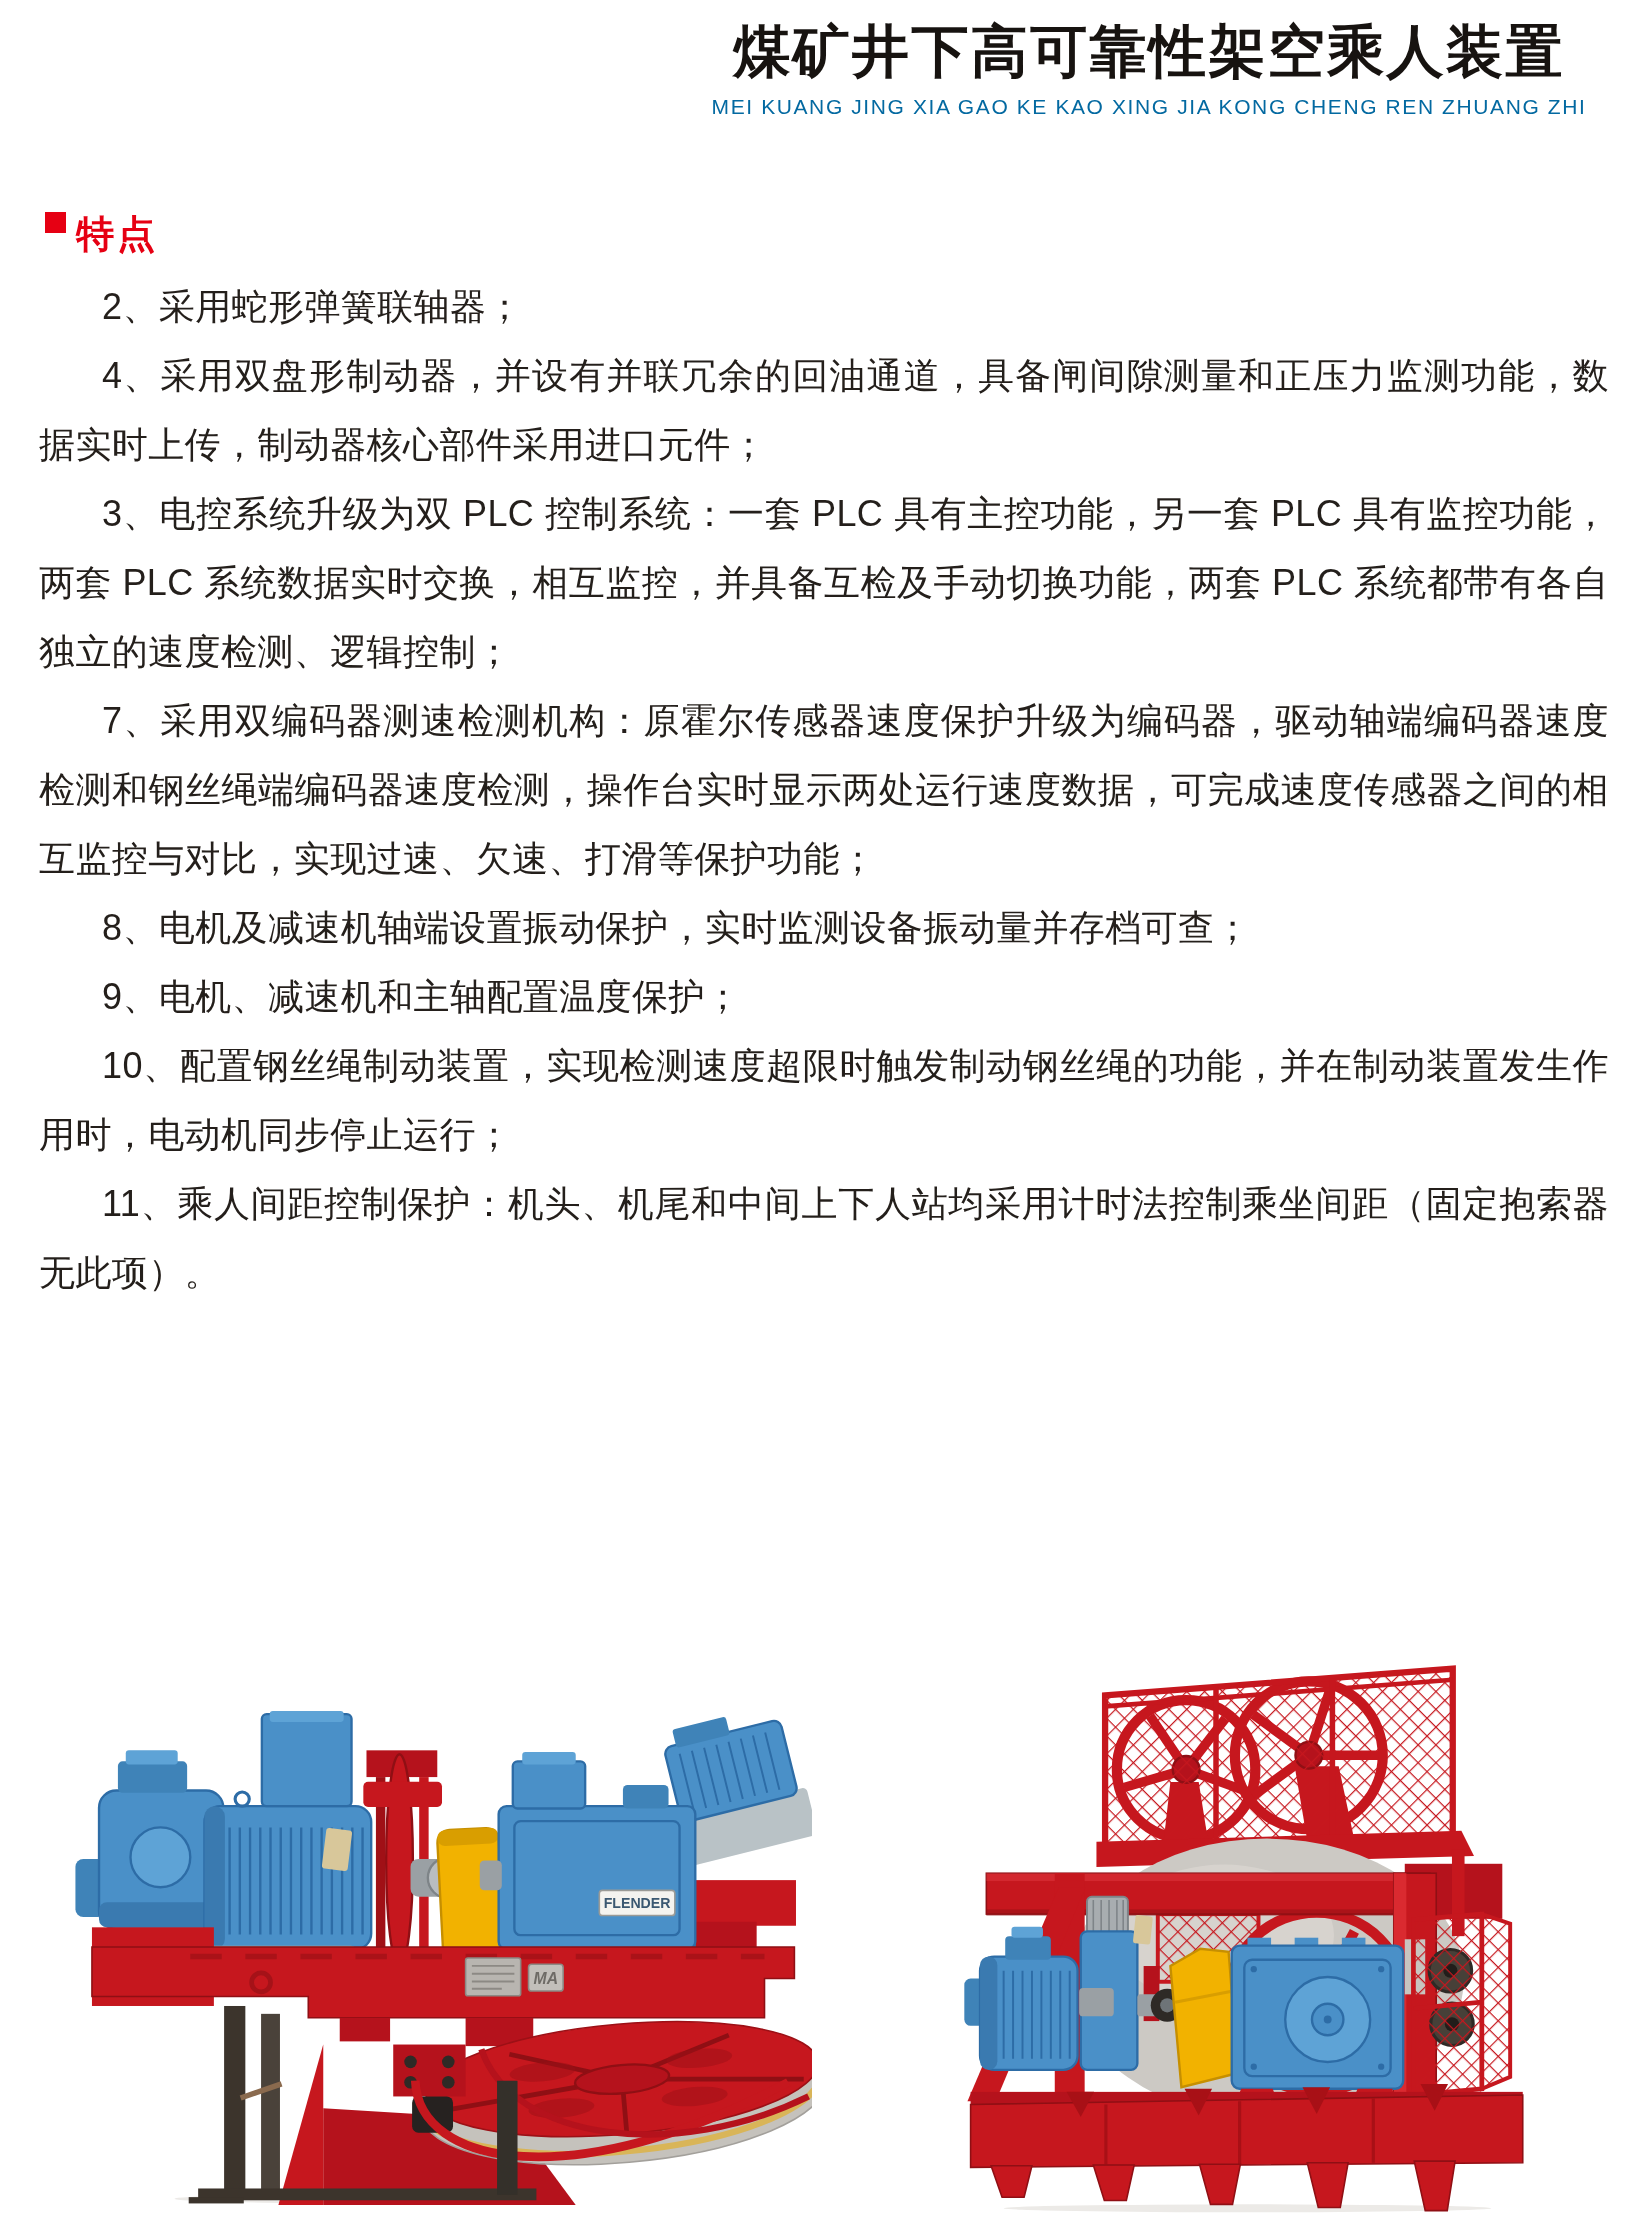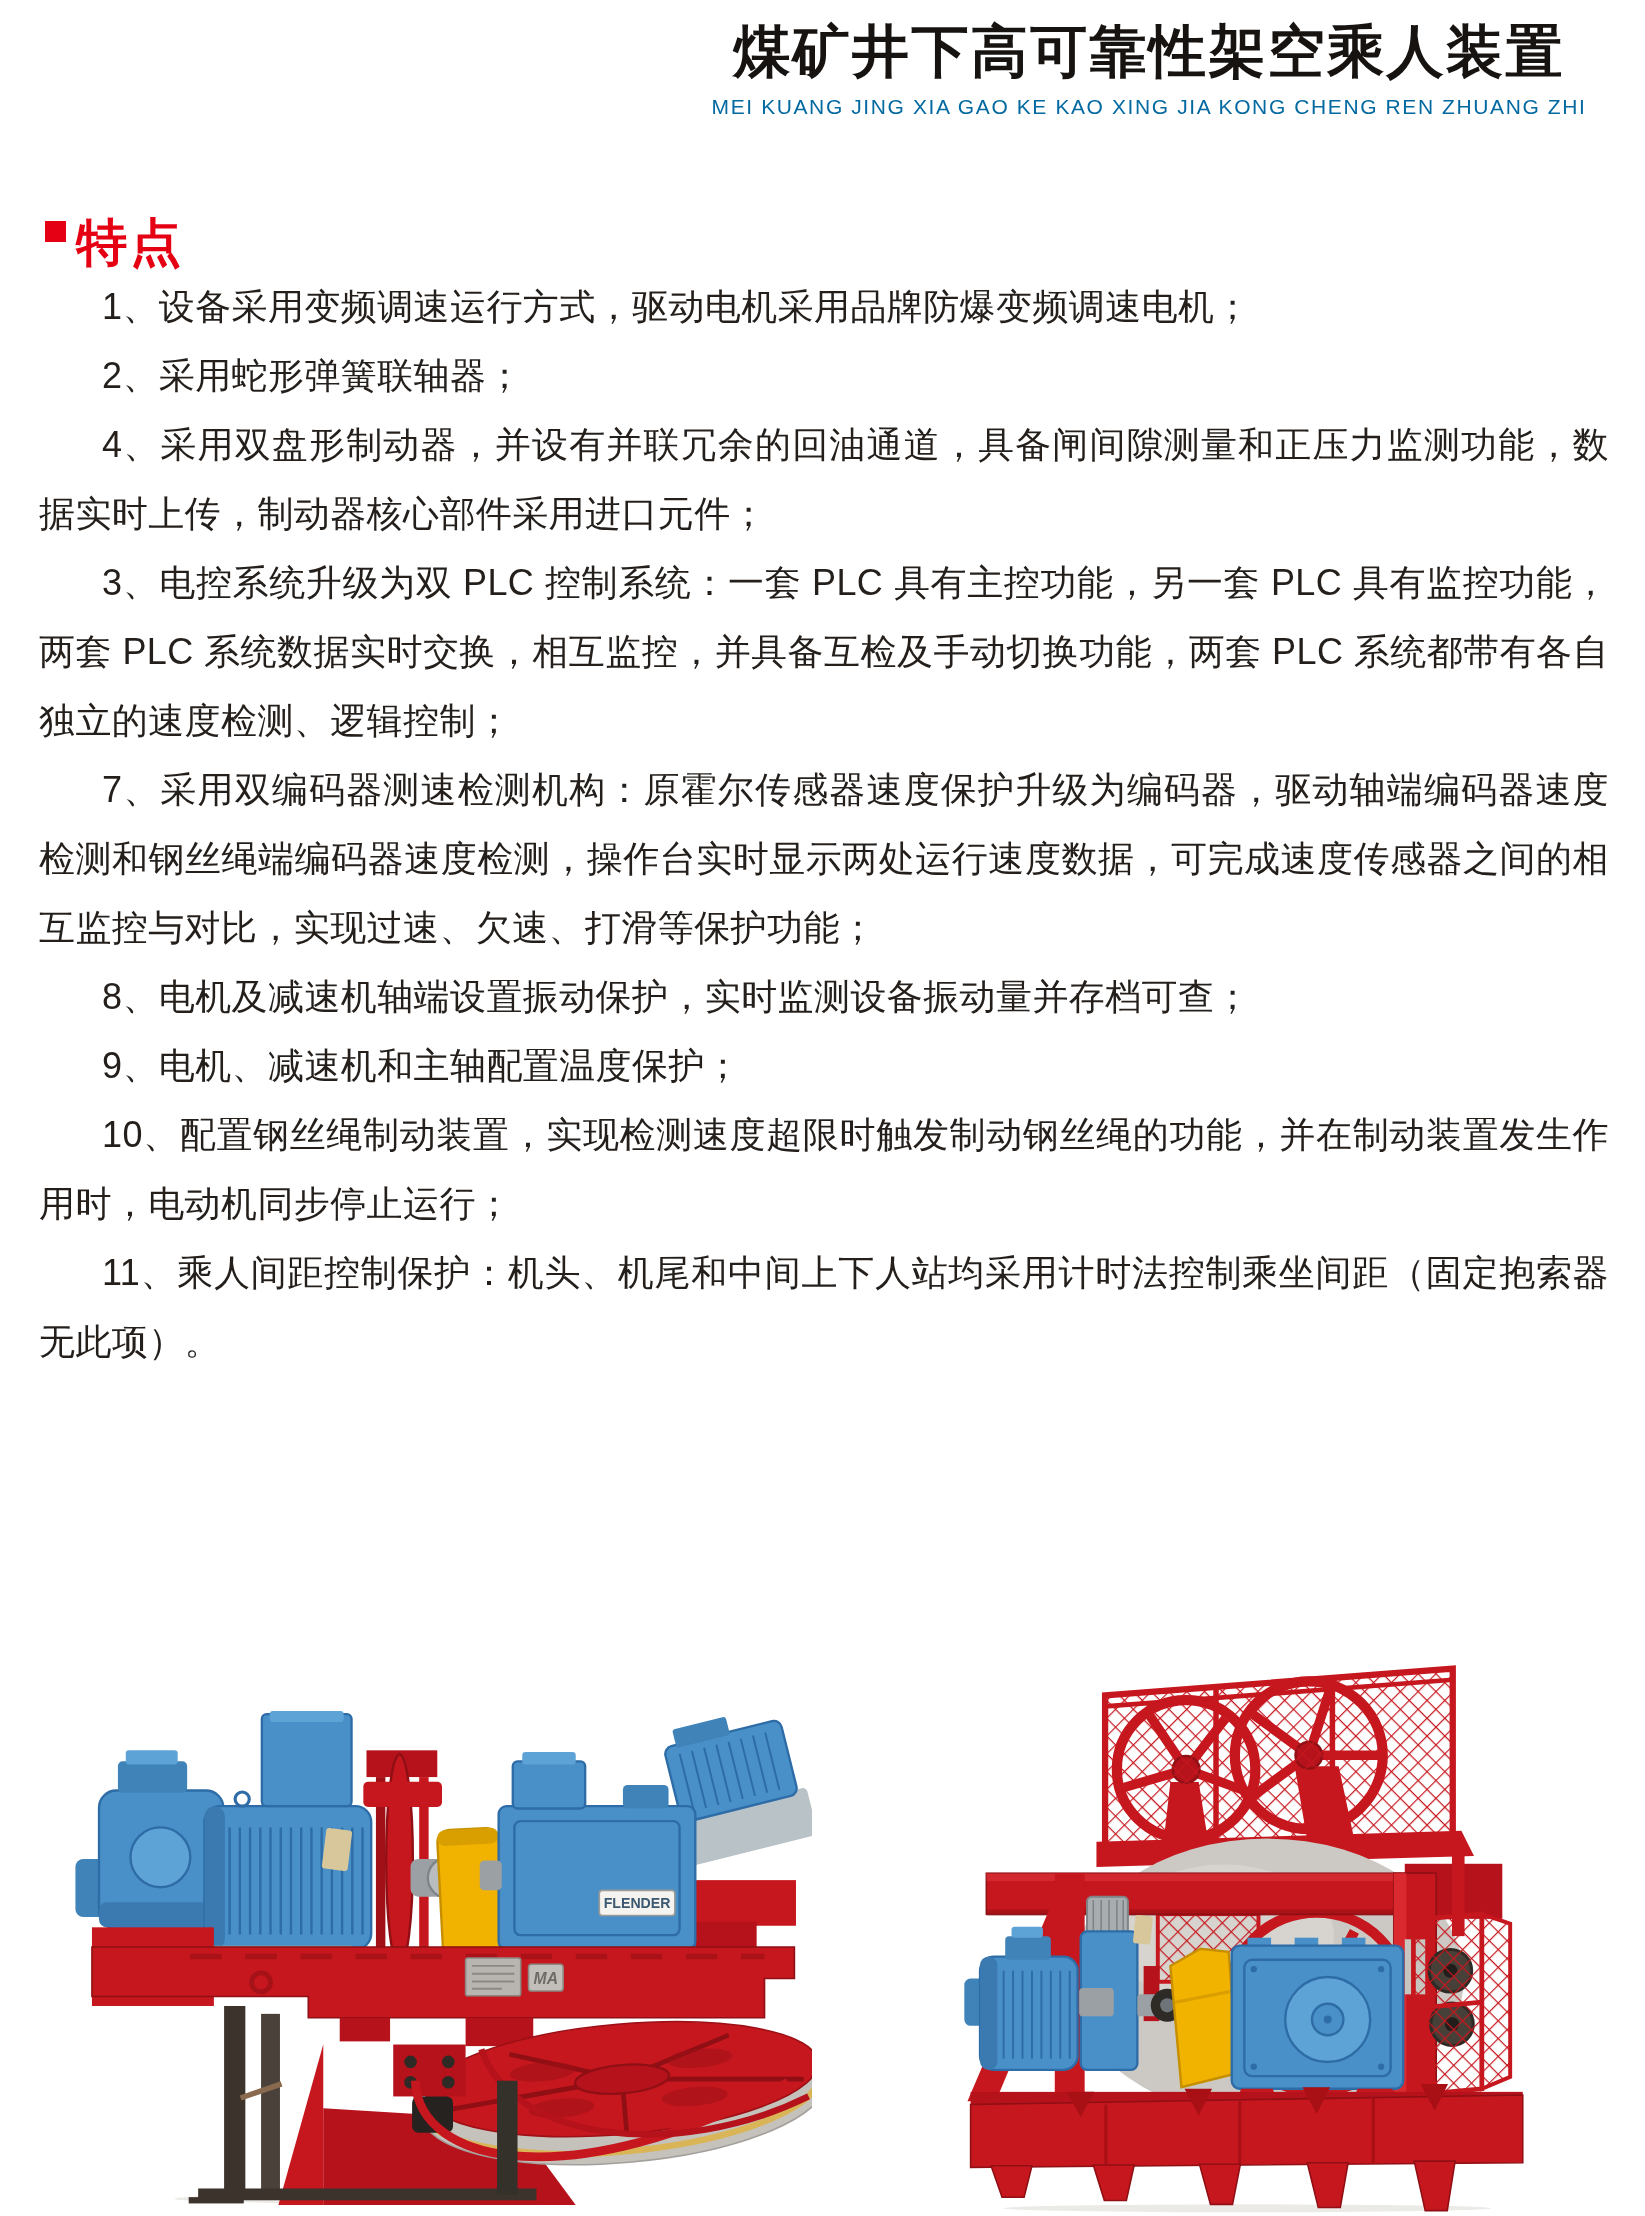--- a/index.html
+++ b/index.html
@@ -44,21 +44,21 @@
   .bullet-square {
     display: inline-block;
     width: 21px;
     height: 21px;
     background: #e60013;
     vertical-align: 4.7px;
     margin-right: 10.2px;
   }
   .features-title {
     display: inline-block;
-    font-size: 51px;
+    font-size: 38px;
     font-weight: 700;
     color: #e60013;
     letter-spacing: 3.1px;
     vertical-align: middle;
   }
   .features-list {
     position: absolute;
     left: 39px;
     top: 272px;
     width: 1570px;
@@ -85,21 +85,20 @@
   <div class="title-block">
     <div class="main-title">煤矿井下高可靠性架空乘人装置</div>
     <div class="sub-title">MEI KUANG JING XIA GAO KE KAO XING JIA KONG CHENG REN ZHUANG ZHI</div>
   </div>
 
   <div class="features-heading">
     <span class="bullet-square"></span><span class="features-title">特点</span>
   </div>
 
   <div class="features-list">
-    <p>1、设备采用变频调速运行方式，驱动电机采用品牌防爆变频调速电机；</p>
     <p>2、采用蛇形弹簧联轴器；</p>
     <p>4、采用双盘形制动器，并设有并联冗余的回油通道，具备闸间隙测量和正压力监测功能，数据实时上传，制动器核心部件采用进口元件；</p>
     <p>3、电控系统升级为双 PLC 控制系统：一套 PLC 具有主控功能，另一套 PLC 具有监控功能，两套 PLC 系统数据实时交换，相互监控，并具备互检及手动切换功能，两套 PLC 系统都带有各自独立的速度检测、逻辑控制；</p>
     <p>7、采用双编码器测速检测机构：原霍尔传感器速度保护升级为编码器，驱动轴端编码器速度检测和钢丝绳端编码器速度检测，操作台实时显示两处运行速度数据，可完成速度传感器之间的相互监控与对比，实现过速、欠速、打滑等保护功能；</p>
     <p>8、电机及减速机轴端设置振动保护，实时监测设备振动量并存档可查；</p>
     <p>9、电机、减速机和主轴配置温度保护；</p>
     <p>10、配置钢丝绳制动装置，实现检测速度超限时触发制动钢丝绳的功能，并在制动装置发生作用时，电动机同步停止运行；</p>
     <p>11、乘人间距控制保护：机头、机尾和中间上下人站均采用计时法控制乘坐间距（固定抱索器无此项）。</p>
   </div>
 

